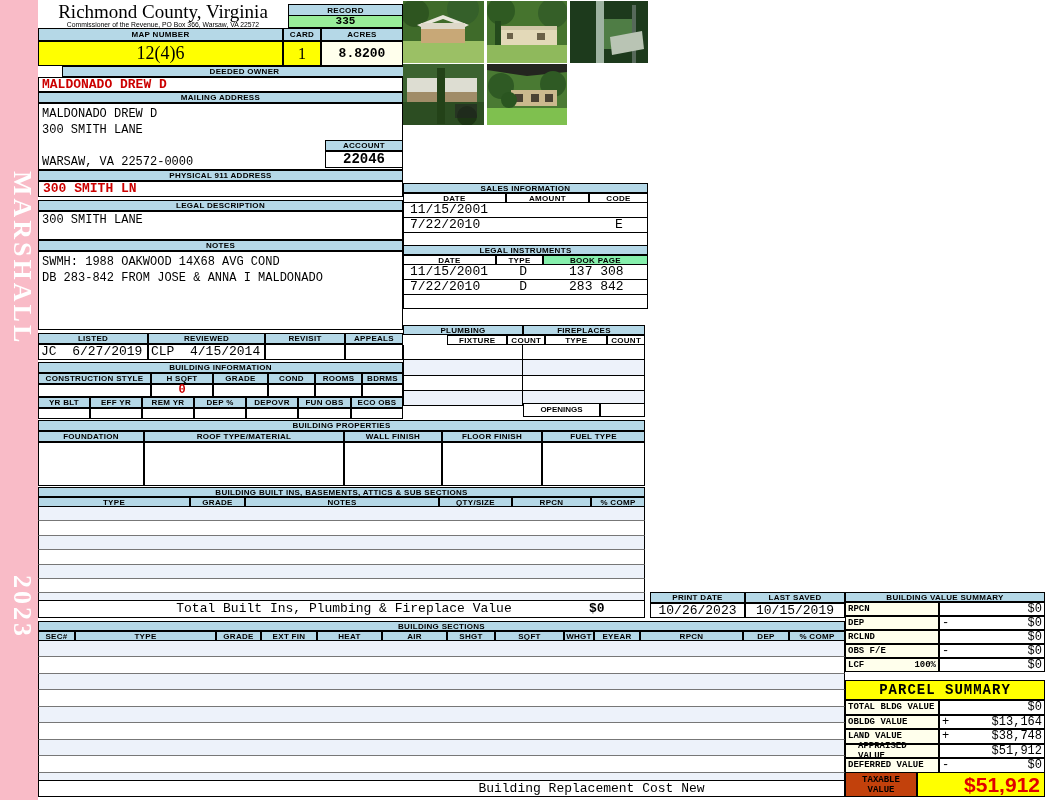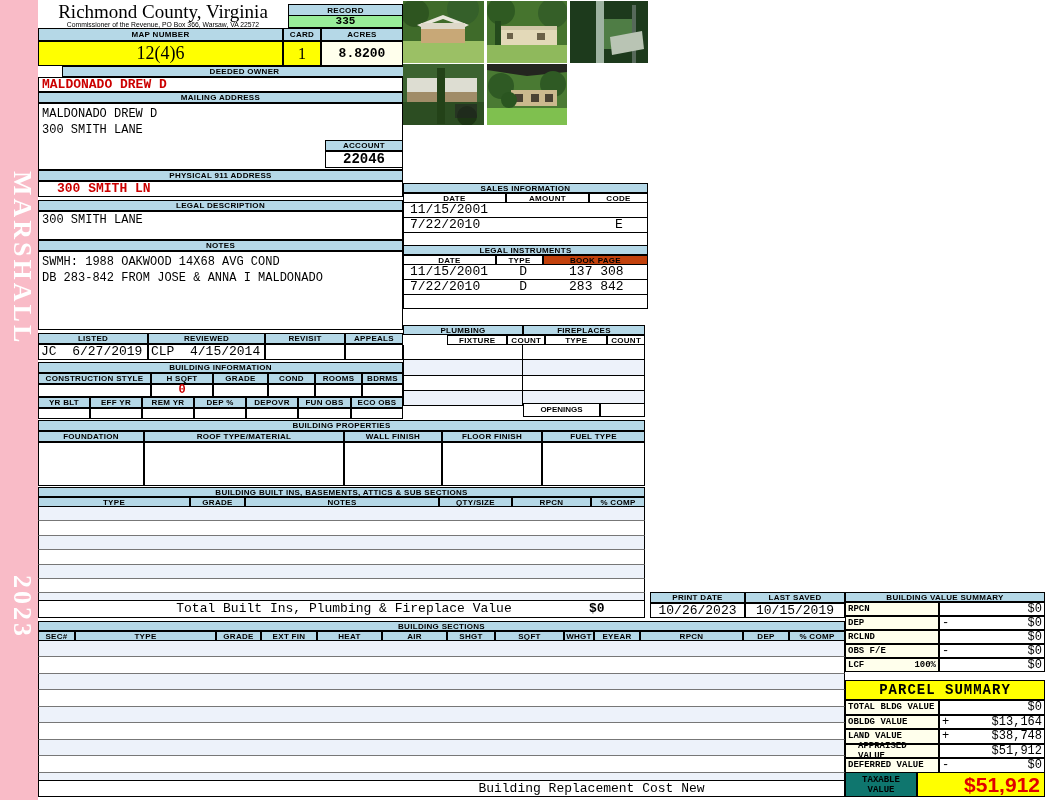--- a/index.html
+++ b/index.html
@@ -52,26 +52,27 @@
   </div>
 
   <div class="abs hdr" style="left:38px;top:66px;width:365px;height:11px;margin-left:24px;">DEEDED OWNER</div>
   <div class="abs mono red valcell" style="left:38px;top:77px;width:365px;height:15px;font-size:13px;line-height:13px;padding-left:3px;">MALDONADO DREW D</div>
 
   <div class="abs hdr" style="left:38px;top:92px;width:365px;height:11px;">MAILING ADDRESS</div>
   <div class="abs valcell mono" style="left:38px;top:103px;width:365px;height:67px;font-size:12px;line-height:16px;padding:2px 3px;">
     <div>MALDONADO DREW D</div>
     <div>300 SMITH LANE</div>
     <div>&nbsp;</div>
+    <div>WARSAW, VA 22572-0000</div>
   </div>
   <div class="abs hdr" style="left:325px;top:140px;width:78px;height:11px;">ACCOUNT</div>
   <div class="abs valcell mono" style="left:325px;top:151px;width:78px;height:17px;font-weight:bold;font-size:14px;text-align:center;line-height:15px;">22046</div>
 
   <div class="abs hdr" style="left:38px;top:170px;width:365px;height:11px;">PHYSICAL 911 ADDRESS</div>
-  <div class="abs mono red valcell" style="left:38px;top:181px;width:365px;height:16px;font-size:13px;line-height:14px;padding-left:18px;">300 SMITH LN</div>
+  <div class="abs mono red valcell" style="left:38px;top:181px;width:365px;height:16px;font-size:13px;line-height:14px;padding-left:4px;">300 SMITH LN</div>
 
   <div class="abs hdr" style="left:38px;top:200px;width:365px;height:11px;">LEGAL DESCRIPTION</div>
   <div class="abs valcell mono" style="left:38px;top:211px;width:365px;height:29px;font-size:12px;padding:1px 3px;">300 SMITH LANE</div>
 
   <div class="abs hdr" style="left:38px;top:240px;width:365px;height:11px;">NOTES</div>
   <div class="abs valcell mono" style="left:38px;top:251px;width:365px;height:79px;font-size:12px;line-height:16px;padding:2px 3px;">
     <div>SWMH: 1988 OAKWOOD 14X68 AVG COND</div>
     <div>DB 283-842 FROM JOSE &amp; ANNA I MALDONADO</div>
   </div>
 
@@ -231,21 +232,21 @@
       <div style="width:82px;text-align:right;"></div>
       <div style="width:57px;text-align:center;">E</div>
     </div>
     <div style="height:13px;"></div>
   </div>
 
   <div class="abs hdr" style="left:403px;top:245px;width:245px;height:10px;">LEGAL INSTRUMENTS</div>
   <div class="abs cellrow" style="left:403px;top:255px;width:245px;height:10px;">
     <div class="hdr" style="width:93px;background:#fff;">DATE</div>
     <div class="hdr" style="width:47px;background:#fff;">TYPE</div>
-    <div class="hdr" style="width:105px;background:#c2410c;">BOOK PAGE</div>
+    <div class="hdr" style="width:105px;background:#86efac;">BOOK PAGE</div>
   </div>
   <div class="abs" style="left:403px;top:265px;width:245px;border-left:1px solid #000;border-right:1px solid #000;border-bottom:1px solid #000;box-sizing:border-box;">
     <div class="mono" style="display:flex;height:14px;font-size:13px;line-height:13px;border-bottom:1px solid #000;">
       <div style="width:92px;padding-left:6px;">11/15/2001</div>
       <div style="width:46px;text-align:center;">D</div>
       <div style="width:103px;text-align:center;">137 308</div>
     </div>
     <div class="mono" style="display:flex;height:14px;font-size:13px;line-height:13px;border-bottom:1px solid #000;">
       <div style="width:92px;padding-left:6px;">7/22/2010</div>
       <div style="width:46px;text-align:center;">D</div>
@@ -405,17 +406,17 @@
     </div>
     <div class="cellrow" style="height:14.5px;">
       <div class="lbl-ivory" style="width:94px;">DEFERRED VALUE</div>
       <div class="mono" style="width:106px;background:#fff;font-size:12px;line-height:13px;display:flex;justify-content:space-between;padding:0 2px;">
         <span>-</span>
         <span>$0</span>
       </div>
     </div>
   </div>
   <div class="abs cellrow" style="left:845px;top:772px;width:200px;height:25px;">
-    <div style="width:72px;background:#0f766e;font:bold 9px 'Liberation Mono',monospace;display:flex;align-items:center;justify-content:center;text-align:center;">TAXABLE VALUE</div>
+    <div style="width:72px;background:#c2410c;font:bold 9px 'Liberation Mono',monospace;display:flex;align-items:center;justify-content:center;text-align:center;">TAXABLE VALUE</div>
     <div style="width:128px;background:#ffff00;color:#e00000;font:bold 21px 'Liberation Sans',sans-serif;text-align:right;line-height:23px;padding-right:4px;">$51,912</div>
   </div>
 
 </div>
 
 </body></html>

